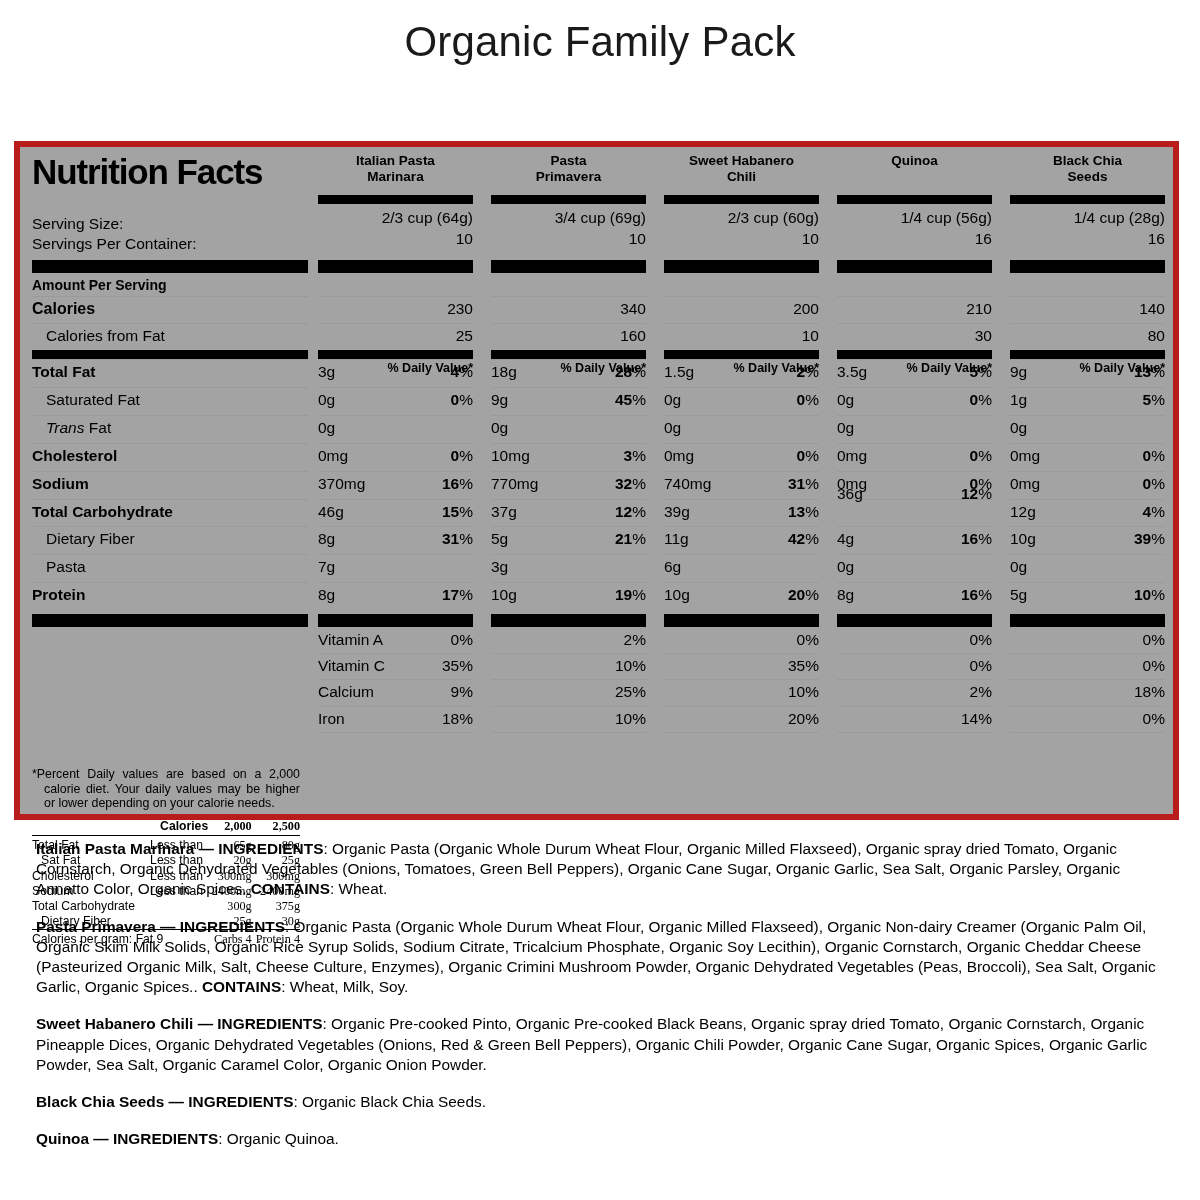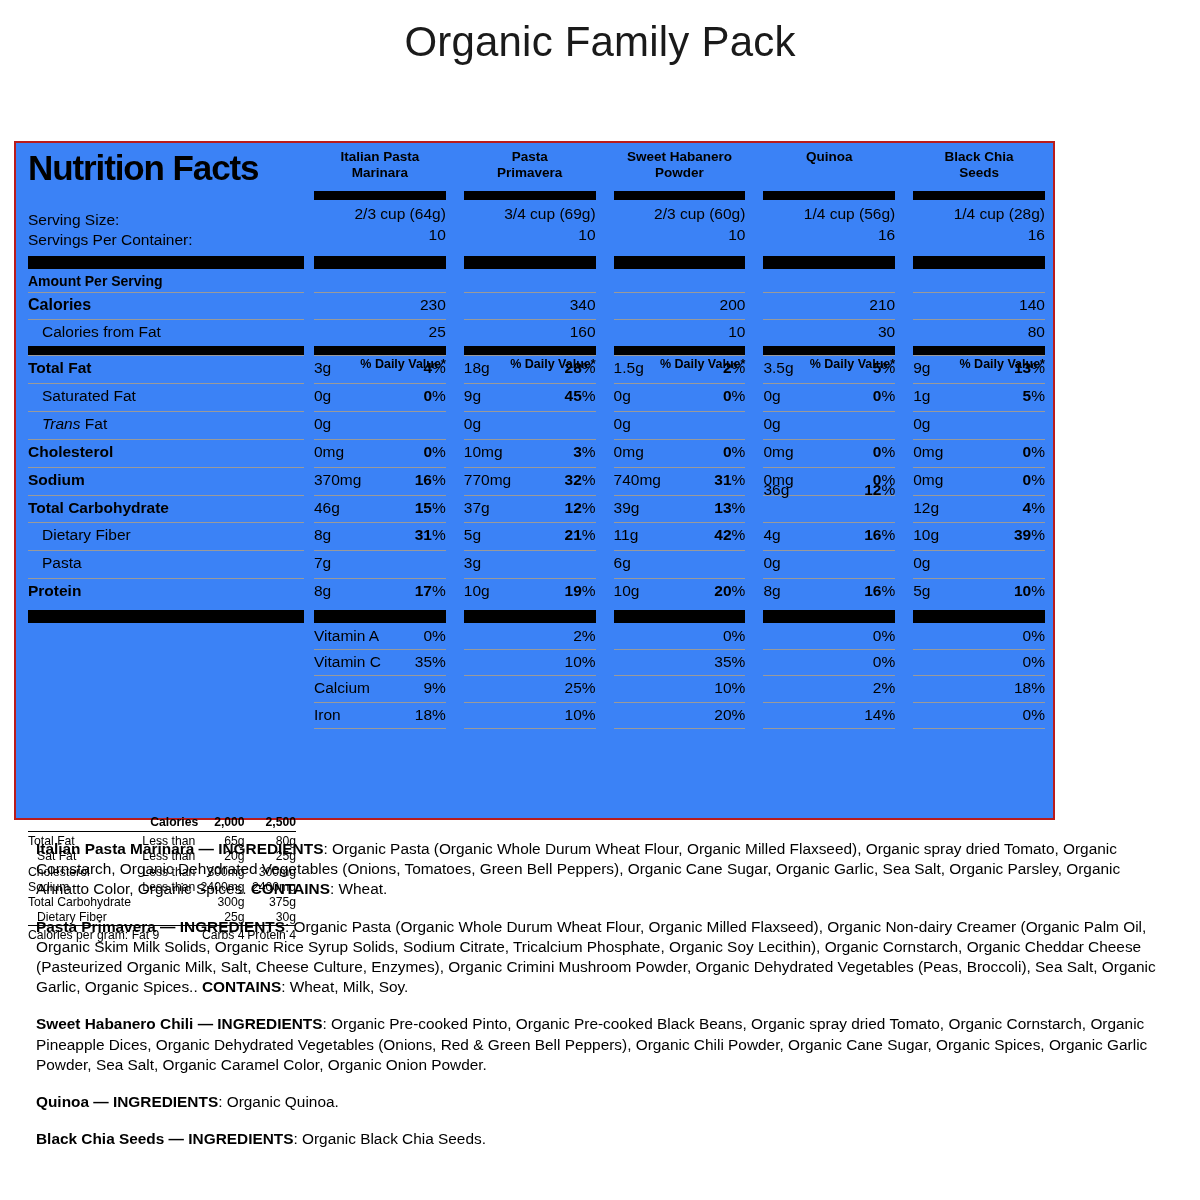--- a/index.html
+++ b/index.html
@@ -26,23 +26,23 @@
     font-size: 42px;
     font-weight: 400;
     letter-spacing: 0.2px;
     color: #1a1a1a;
   }
 
   
   .nf-panel {
     position: absolute;
     left: 14px; top: 141px;
-    width: 1041px; height: 679px;
-    border: 2px solid #b91c1c;
-    background: #3b82f6;
+    width: 1165px; height: 679px;
+    border: 6px solid #b91c1c;
+    background: #a3a3a3;
   }
   .nf-inner {
     position: relative;
     width: 100%; height: 100%;
   }
 
   
   .lbl-col {
     position: absolute;
     left: 0; top: 0;
@@ -166,21 +166,21 @@
   .dvtable {
     position: absolute;
     left: 12px; top: 672px;
     width: 268px;
     font-size: 12.2px;
     border-collapse: collapse;
   }
   .dvtable td { padding: 0 0 1px 0; line-height: 14.2px; white-space: nowrap; }
   .dvtable .c-head td { font-weight: bold; padding-bottom: 2px; }
   .dvtable .c-head td.num, .dvtable .c-head td.cal { text-align: right; }
-  .dvtable td.num { text-align: right; }
+  .dvtable td.num { text-align: right; font-family: Liberation Serif, serif; }
   .dvtable td.lt  { text-align: left; padding-left: 6px; }
   .dvtable tr.toprule td { border-top: 1px solid #000; padding-top: 2px; }
   .dvtable tr.botrule td { border-top: 1px solid #000; padding-top: 2px; }
   .dvtable td.indent { padding-left: 9px; }
 
   
   .ing-wrap {
     position: absolute;
     left: 36px; top: 839px;
     width: 1128px;
@@ -238,20 +238,23 @@
             <div class="r hr-thin" style="top: 379.4px; left: 12px; width: 276px;"></div>
             <div class="nlabel ind" style="top: 383.4px;">Dietary Fiber</div>
             <div class="r hr-thin" style="top: 407.3px; left: 12px; width: 276px;"></div>
             <div class="nlabel ind" style="top: 411.3px;">Pasta</div>
             <div class="r hr-thin" style="top: 435.2px; left: 12px; width: 276px;"></div>
             <div class="nlabel bold" style="top: 439.2px;">Protein</div>
           </div>
 
         <div class="r blackbar" style="top:467px;height:13px;left:12px;width:276px;"></div>
 
+        <div class="foot-note">
+          <p>*Percent Daily values are based on a 2,000 calorie diet. Your daily values may be higher or lower depending on your calorie needs.</p>
+        </div>
 
         <table class="dvtable">
           <tbody id="dv-table-body">
               <tr class="c-head">
                 <td></td>
                 <td class="cal">Calories</td>
                 <td class="num">2,000</td>
                 <td class="num">2,500</td>
               </tr>
               <tr class="toprule">
@@ -436,21 +439,21 @@
             <div class="vval" style="top: 510.2px;">10%</div>
             <div class="r hr-thin" style="top: 532.4px; left: 10px; right: 8px; width: auto;"></div>
             <div class="vval" style="top: 536.4px;">25%</div>
             <div class="r hr-thin" style="top: 558.6px; left: 10px; right: 8px; width: auto;"></div>
             <div class="vval" style="top: 562.6px;">10%</div>
             <div class="r hr-thin" style="top: 584.8px; left: 10px; right: 8px; width: auto;"></div>
           </div>
           <div class="dcol">
             <div class="colname">
               <div>Sweet Habanero</div>
-              <div>Powder</div>
+              <div>Chili</div>
             </div>
             <div class="r blackbar" style="top: 48px; height: 9px; left: 10px; right: 8px; width: auto;"></div>
             <div class="serv-val" style="top: 62px;">2/3 cup (60g)</div>
             <div class="serv-val" style="top: 83px;">10</div>
             <div class="r blackbar" style="top: 113px; height: 13px; left: 10px; right: 8px; width: auto;"></div>
             <div class="r hr-thin" style="top: 149px; left: 10px; right: 8px; width: auto;"></div>
             <div class="cal-val" style="top: 153px;">200</div>
             <div class="r hr-thin" style="top: 176px; left: 10px; right: 8px; width: auto;"></div>
             <div class="cal-val" style="top: 180px;">10</div>
             <div class="r blackbar" style="top: 203px; height: 9px; left: 10px; right: 8px; width: auto;"></div>
@@ -645,17 +648,17 @@
           </div>
         </div>
 
     </div>
   </div>
 
   <div class="ing-wrap" id="ingredients-wrap">
       <p class="ing-para"><b>Italian Pasta Marinara</b><b> — </b><b>INGREDIENTS</b><span>: Organic Pasta (Organic Whole Durum Wheat Flour, Organic Milled Flaxseed), Organic spray dried Tomato, Organic Cornstarch, Organic Dehydrated Vegetables (Onions, Tomatoes, Green Bell Peppers), Organic Cane Sugar, Organic Garlic, Sea Salt, Organic Parsley, Organic Annatto Color, Organic Spices. </span><b>CONTAINS</b><span>: Wheat.</span></p>
       <p class="ing-para"><b>Pasta Primavera</b><b> — </b><b>INGREDIENTS</b><span>: Organic Pasta (Organic Whole Durum Wheat Flour, Organic Milled Flaxseed), Organic Non-dairy Creamer (Organic Palm Oil, Organic Skim Milk Solids, Organic Rice Syrup Solids, Sodium Citrate, Tricalcium Phosphate, Organic Soy Lecithin), Organic Cornstarch, Organic Cheddar Cheese (Pasteurized Organic Milk, Salt, Cheese Culture, Enzymes), Organic Crimini Mushroom Powder, Organic Dehydrated Vegetables (Peas, Broccoli), Sea Salt, Organic Garlic, Organic Spices.. </span><b>CONTAINS</b><span>: Wheat, Milk, Soy.</span></p>
       <p class="ing-para"><b>Sweet Habanero Chili</b><b> — </b><b>INGREDIENTS</b><span>: Organic Pre-cooked Pinto, Organic Pre-cooked Black Beans, Organic spray dried Tomato, Organic Cornstarch, Organic Pineapple Dices, Organic Dehydrated Vegetables (Onions, Red &amp; Green Bell Peppers), Organic Chili Powder, Organic Cane Sugar, Organic Spices, Organic Garlic Powder, Sea Salt, Organic Caramel Color, Organic Onion Powder.</span></p>
+      <p class="ing-para"><b>Black Chia Seeds</b><b> — </b><b>INGREDIENTS</b><span>: Organic Black Chia Seeds.</span></p>
       <p class="ing-para"><b>Quinoa</b><b> — </b><b>INGREDIENTS</b><span>: Organic Quinoa.</span></p>
-      <p class="ing-para"><b>Black Chia Seeds</b><b> — </b><b>INGREDIENTS</b><span>: Organic Black Chia Seeds.</span></p>
     </div>
 
 </div>
 
 </body></html>

